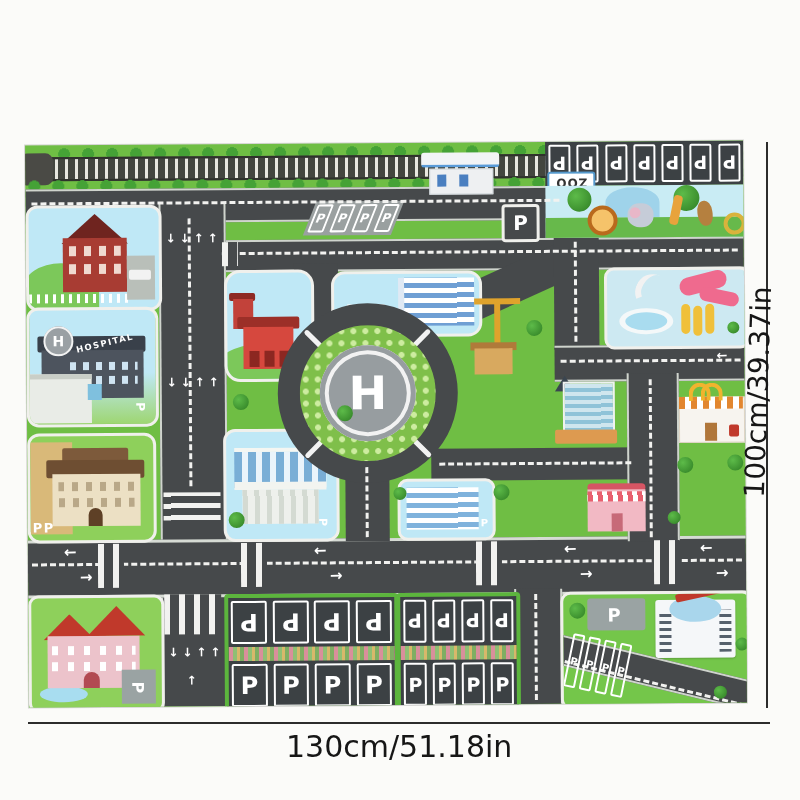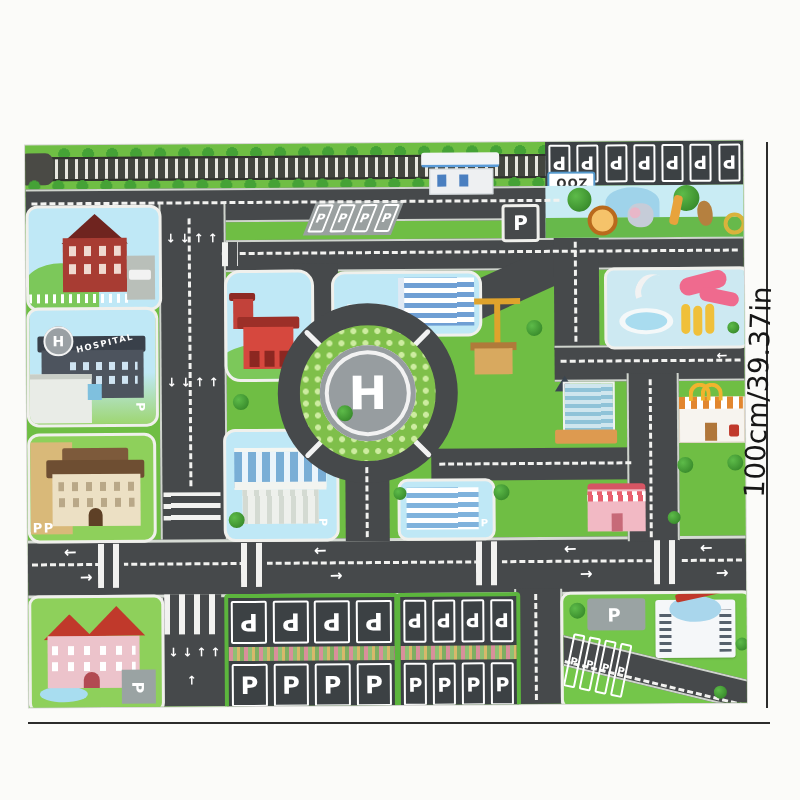--- a/index.html
+++ b/index.html
@@ -398,15 +398,16 @@
   <div class="tree" style="left:366px;top:344px;width:13px;height:13px;"></div>
   <div class="tree" style="left:466px;top:342px;"></div>
   <div class="tree" style="left:650px;top:316px;"></div>
   <div class="tree" style="left:700px;top:314px;"></div>
   <div class="tree" style="left:500px;top:178px;"></div>
   <div class="tree" style="left:640px;top:370px;width:13px;height:13px;"></div>
 
 </div>
 
 <div class="dimline" style="left:28px;top:722px;width:742px;height:2px;"></div>
+<div class="dimlabel" style="left:286px;top:729px;">130cm/51.18in</div>
 <div class="dimline" style="left:766px;top:142px;width:2px;height:566px;"></div>
 <div class="dimlabel" style="left:758px;top:392px;transform:translate(-50%,-50%) rotate(-88deg);font-size:28px;">100cm/39.37in</div>
 </div>
 
 </body></html>

